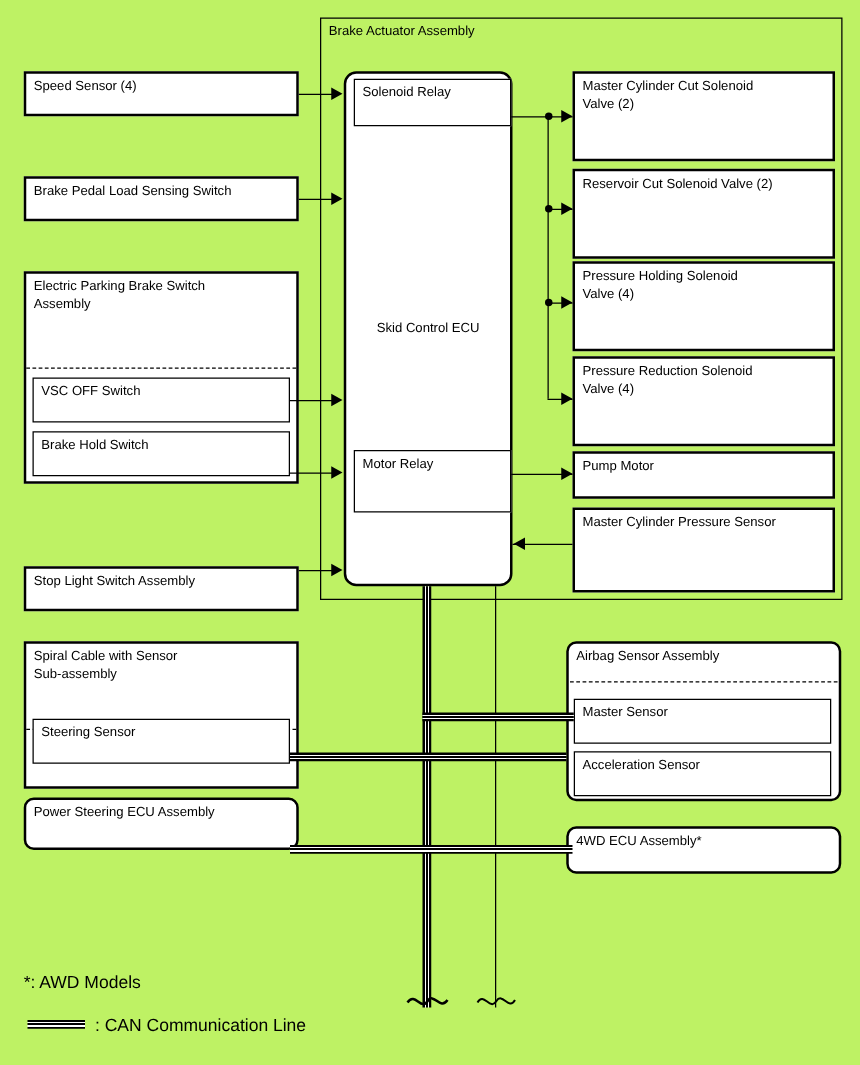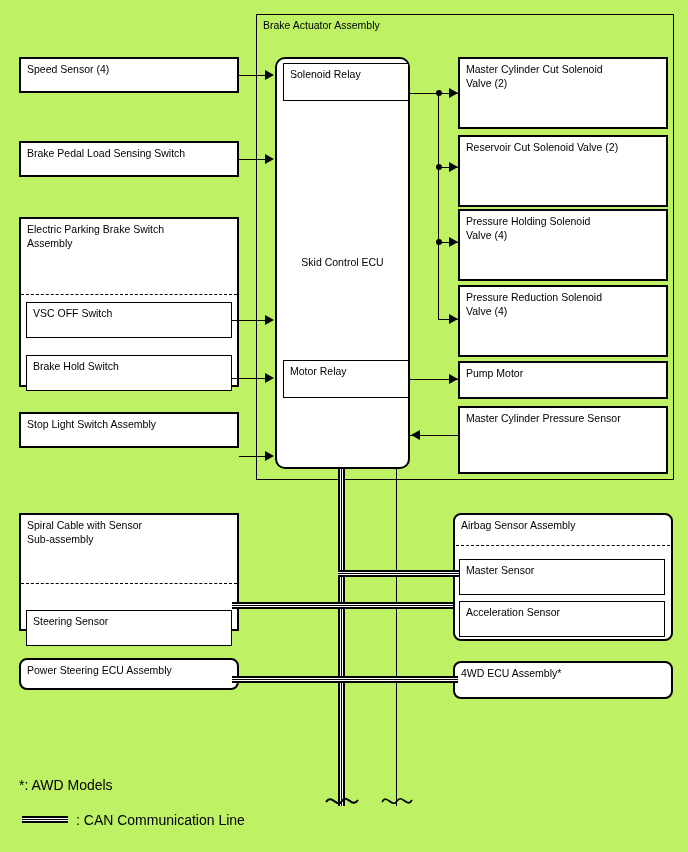--- a/index.html
+++ b/index.html
@@ -49,21 +49,21 @@
   </div>
 
   <div class="box round" style="left:275px;top:57px;width:135px;height:412px;">
     <span class="lbl center">Skid Control ECU</span>
   </div>
 
   <div class="box thin" style="left:283px;top:63px;width:126px;height:38px;">
     <span class="lbl">Solenoid Relay</span>
   </div>
 
-  <div class="box thin" style="left:283px;top:360px;width:126px;height:38px;">
+  <div class="box thin" style="left:283px;top:360px;width:126px;height:50px;">
     <span class="lbl">Motor Relay</span>
   </div>
 
   <div class="box" style="left:19px;top:57px;width:220px;height:36px;">
     <span class="lbl">Speed Sensor (4)</span>
   </div>
 
   <div class="box" style="left:19px;top:141px;width:220px;height:36px;">
     <span class="lbl">Brake Pedal Load Sensing Switch</span>
   </div>
@@ -71,25 +71,25 @@
   <div class="box" style="left:19px;top:217px;width:220px;height:170px;">
     <span class="lbl">Electric Parking Brake Switch
 Assembly</span>
   </div>
   <div class="dashed" style="left:21px;top:294px;width:216px;"></div>
 
   <div class="box thin" style="left:26px;top:302px;width:206px;height:36px;">
     <span class="lbl">VSC OFF Switch</span>
   </div>
 
-  <div class="box thin" style="left:26px;top:355px;width:206px;height:36px;">
+  <div class="box thin" style="left:26px;top:345px;width:206px;height:36px;">
     <span class="lbl">Brake Hold Switch</span>
   </div>
 
-  <div class="box" style="left:19px;top:412px;width:220px;height:36px;">
+  <div class="box" style="left:19px;top:453px;width:220px;height:36px;">
     <span class="lbl">Stop Light Switch Assembly</span>
   </div>
 
   <div class="wire-h" style="left:239px;top:75px;width:28px;"></div>
   <div class="arrow-r" style="left:265px;top:70px;"></div>
 
   <div class="wire-h" style="left:239px;top:159px;width:28px;"></div>
   <div class="arrow-r" style="left:265px;top:154px;"></div>
 
   <div class="wire-h" style="left:232px;top:320px;width:35px;"></div>
@@ -151,25 +151,25 @@
   <div class="arrow-r" style="left:449px;top:374px;"></div>
 
   <div class="wire-h" style="left:410px;top:435px;width:48px;"></div>
   <div class="arrow-l" style="left:411px;top:430px;"></div>
 
   <div class="box" style="left:19px;top:513px;width:220px;height:118px;">
     <span class="lbl">Spiral Cable with Sensor
 Sub-assembly</span>
   </div>
   <div class="dashed" style="left:21px;top:583px;width:216px;"></div>
-  <div class="box thin" style="left:26px;top:610px;width:206px;height:36px;">
+  <div class="box thin" style="left:26px;top:575px;width:206px;height:36px;">
     <span class="lbl">Steering Sensor</span>
   </div>
 
-  <div class="box round-sm" style="left:19px;top:658px;width:220px;height:32px;">
+  <div class="box round-sm" style="left:19px;top:638px;width:220px;height:42px;">
     <span class="lbl">Power Steering ECU Assembly</span>
   </div>
 
   <div class="box round-sm" style="left:453px;top:513px;width:220px;height:128px;">
     <span class="lbl">Airbag Sensor Assembly</span>
   </div>
   <div class="dashed" style="left:456px;top:545px;width:214px;"></div>
   <div class="box thin" style="left:459px;top:559px;width:206px;height:36px;">
     <span class="lbl">Master Sensor</span>
   </div>

